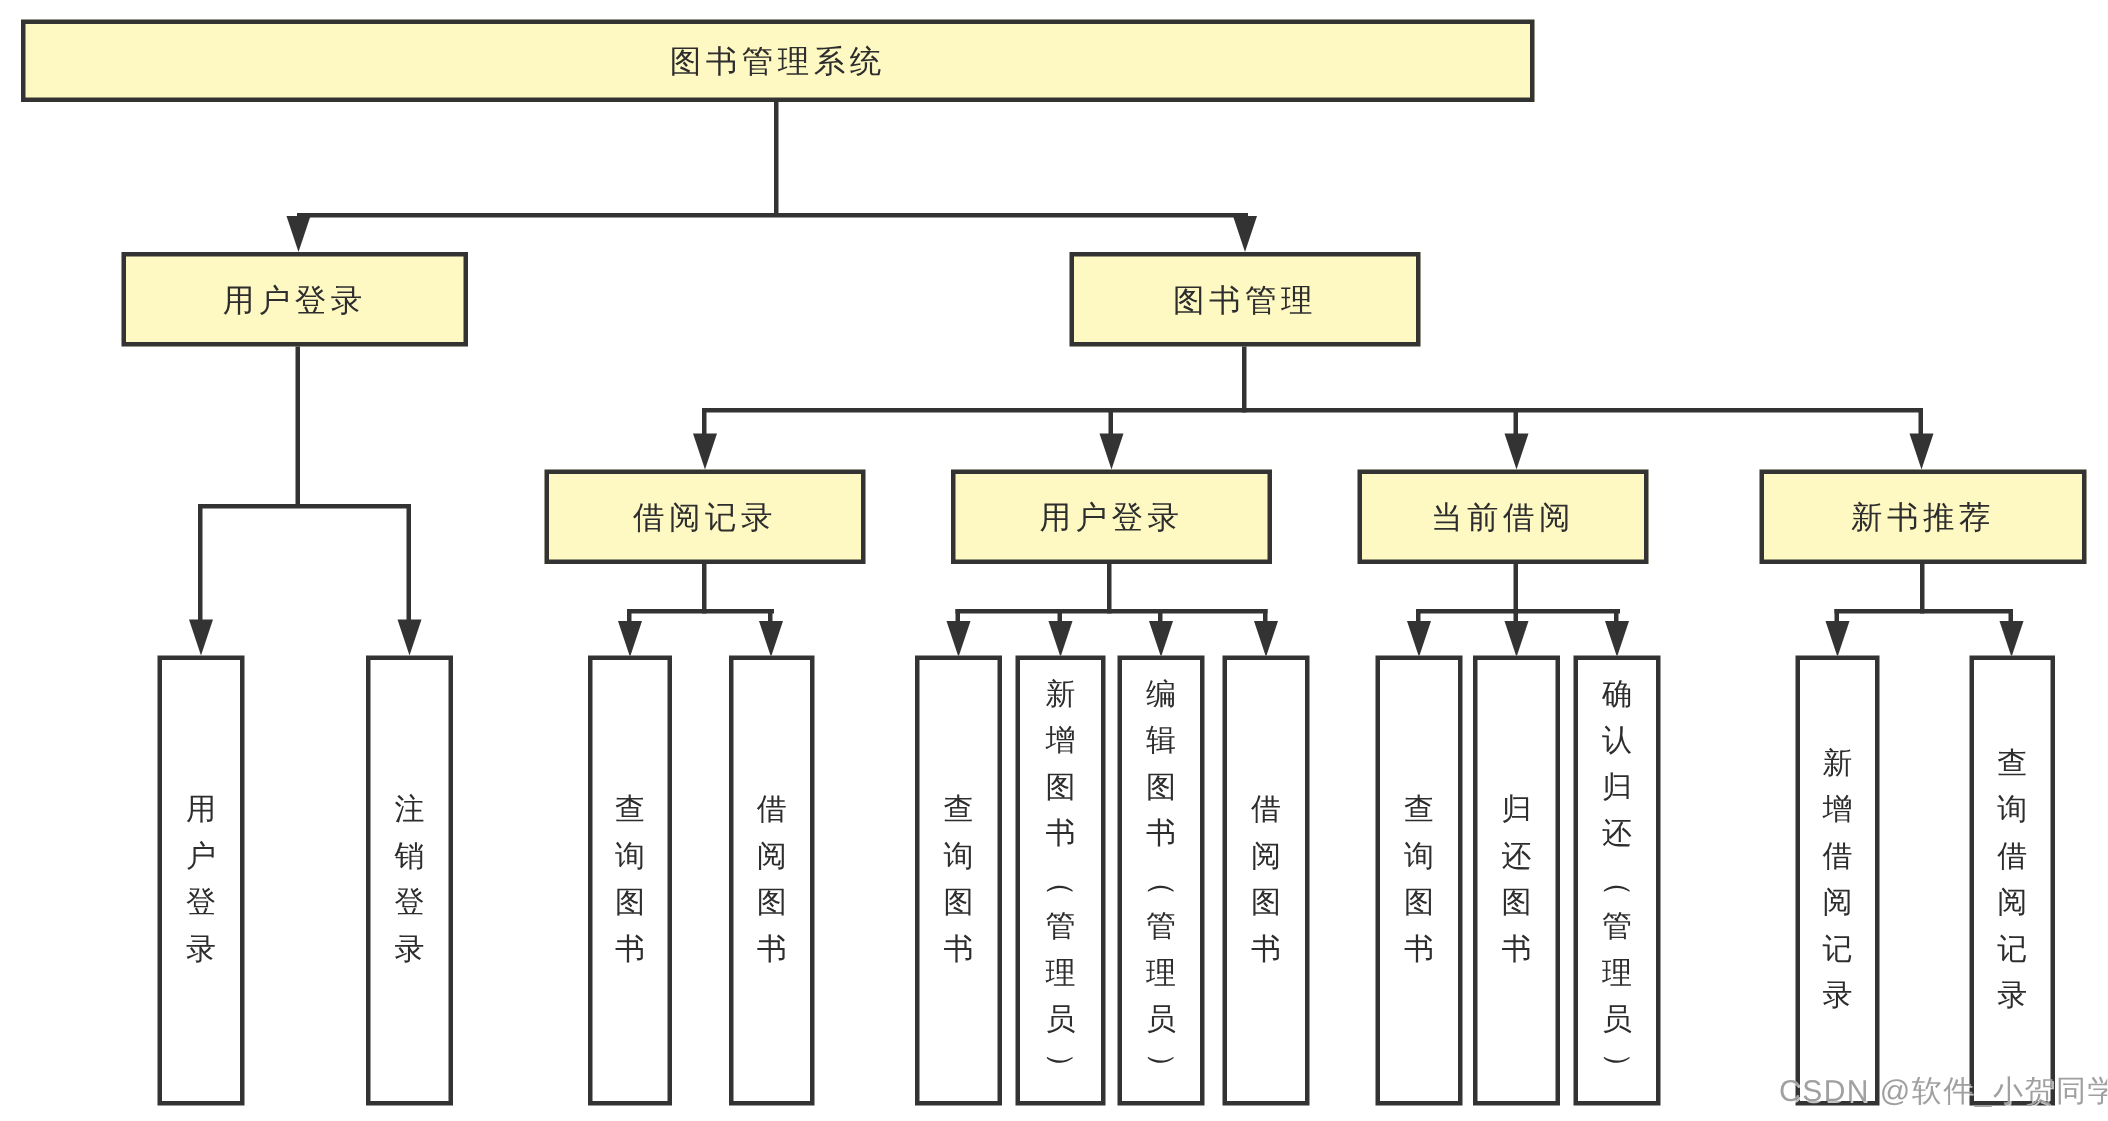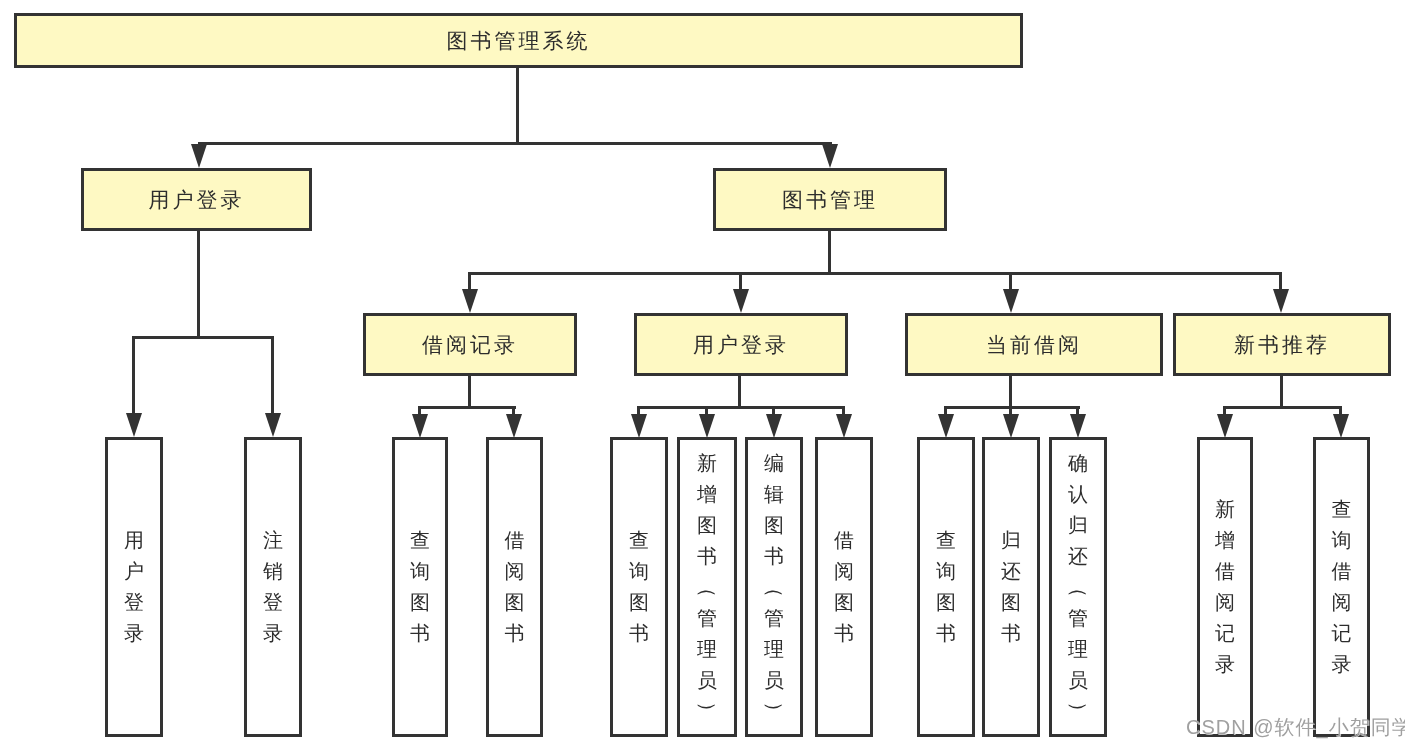--- a/index.html
+++ b/index.html
@@ -110,21 +110,21 @@
   <div class="ar" style="left:462px;top:289px"></div>
   <div class="v" style="left:739px;top:272px;height:20px"></div>
   <div class="ar" style="left:733px;top:289px"></div>
   <div class="v" style="left:1009px;top:272px;height:20px"></div>
   <div class="ar" style="left:1003px;top:289px"></div>
   <div class="v" style="left:1279px;top:272px;height:20px"></div>
   <div class="ar" style="left:1273px;top:289px"></div>
 
   <div class="node" style="left:363px;top:313px;width:214px;height:63px">借阅记录</div>
   <div class="node" style="left:634px;top:313px;width:214px;height:63px">用户登录</div>
-  <div class="node" style="left:905px;top:313px;width:258px;height:63px">当前借阅</div>
+  <div class="node" style="left:905px;top:313px;width:194px;height:63px">当前借阅</div>
   <div class="node" style="left:1173px;top:313px;width:218px;height:63px">新书推荐</div>
 
   <div class="v" style="left:468px;top:376px;height:33px"></div>
   <div class="h" style="left:418px;top:406px;width:98px"></div>
   <div class="v" style="left:418px;top:406px;height:10px"></div>
   <div class="ar" style="left:412px;top:414px"></div>
   <div class="v" style="left:512px;top:406px;height:10px"></div>
   <div class="ar" style="left:506px;top:414px"></div>
 
   <div class="v" style="left:738px;top:376px;height:33px"></div>

